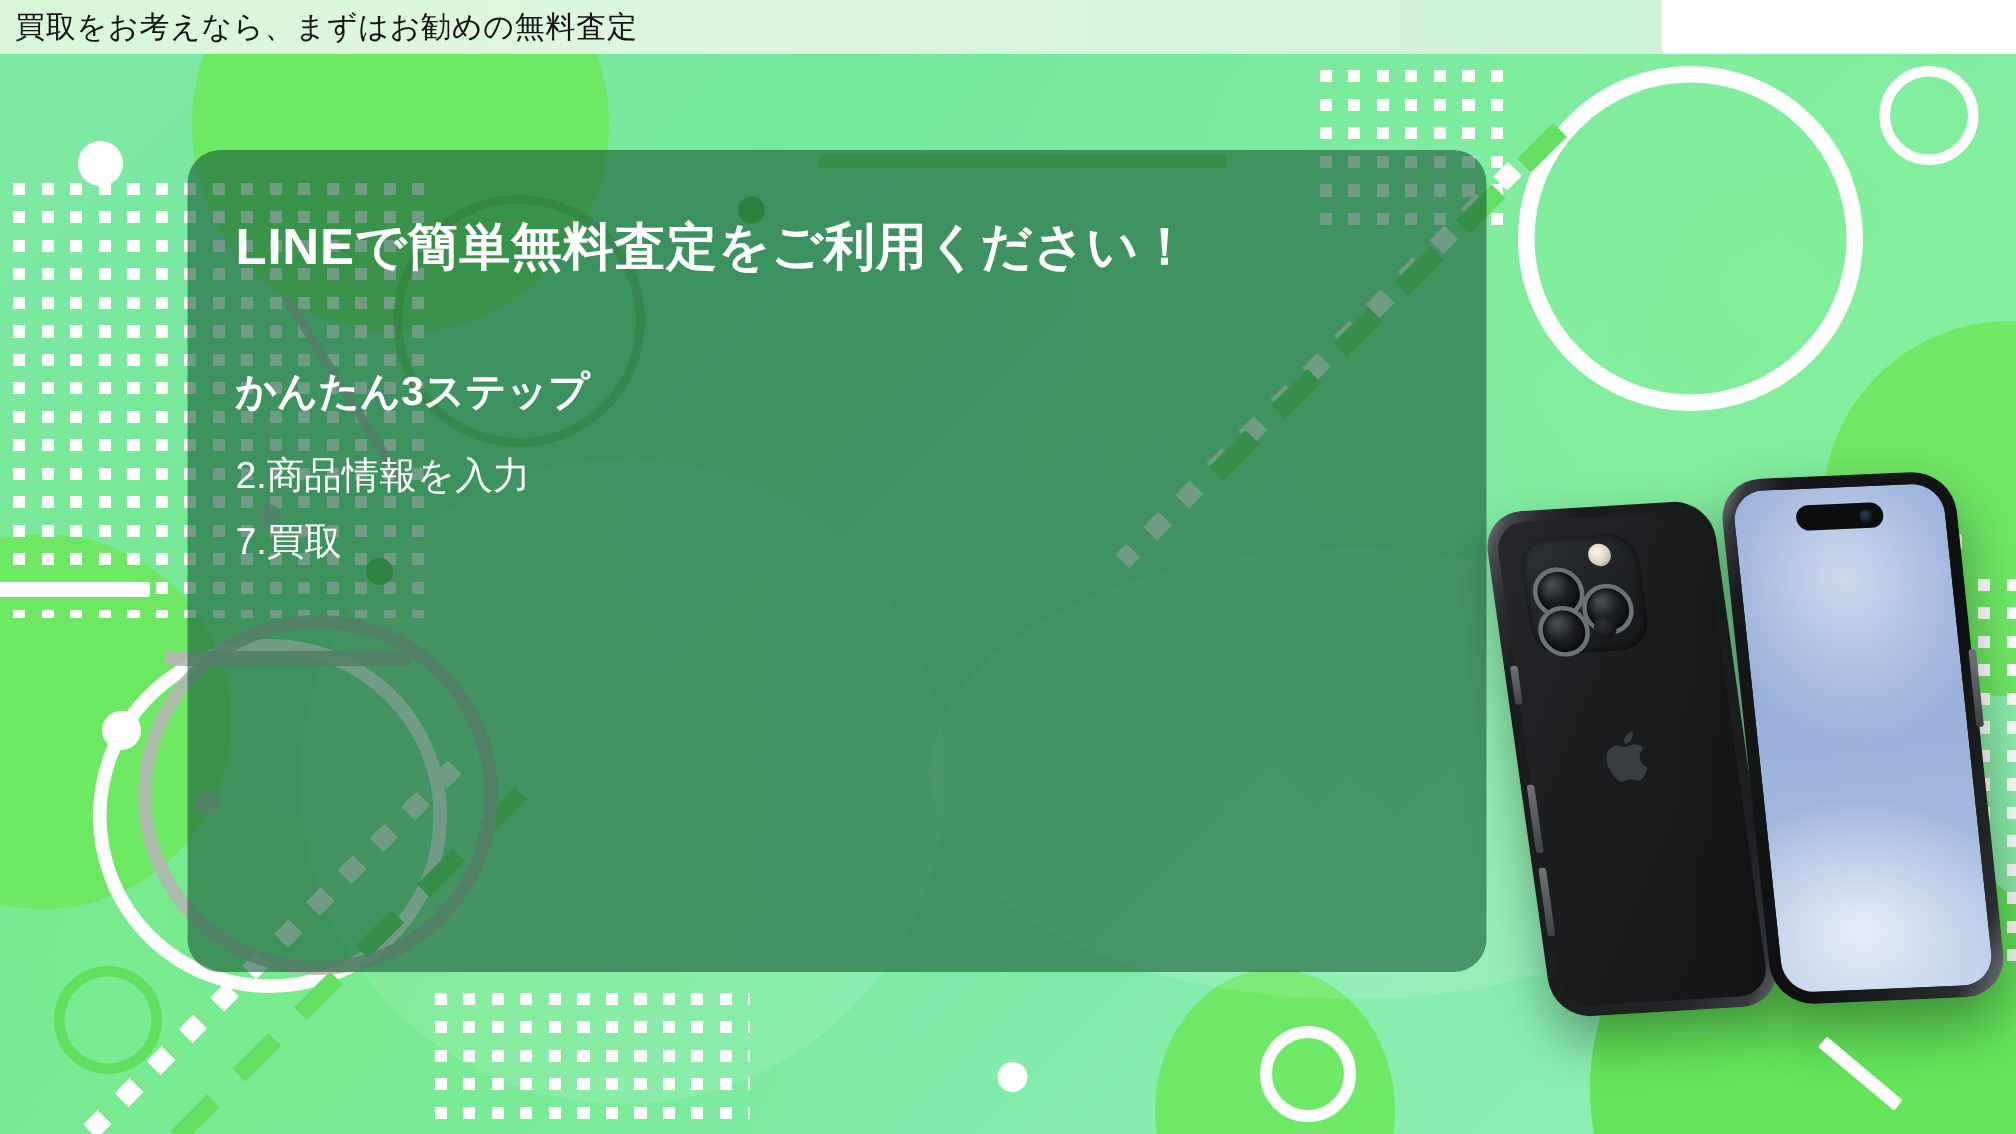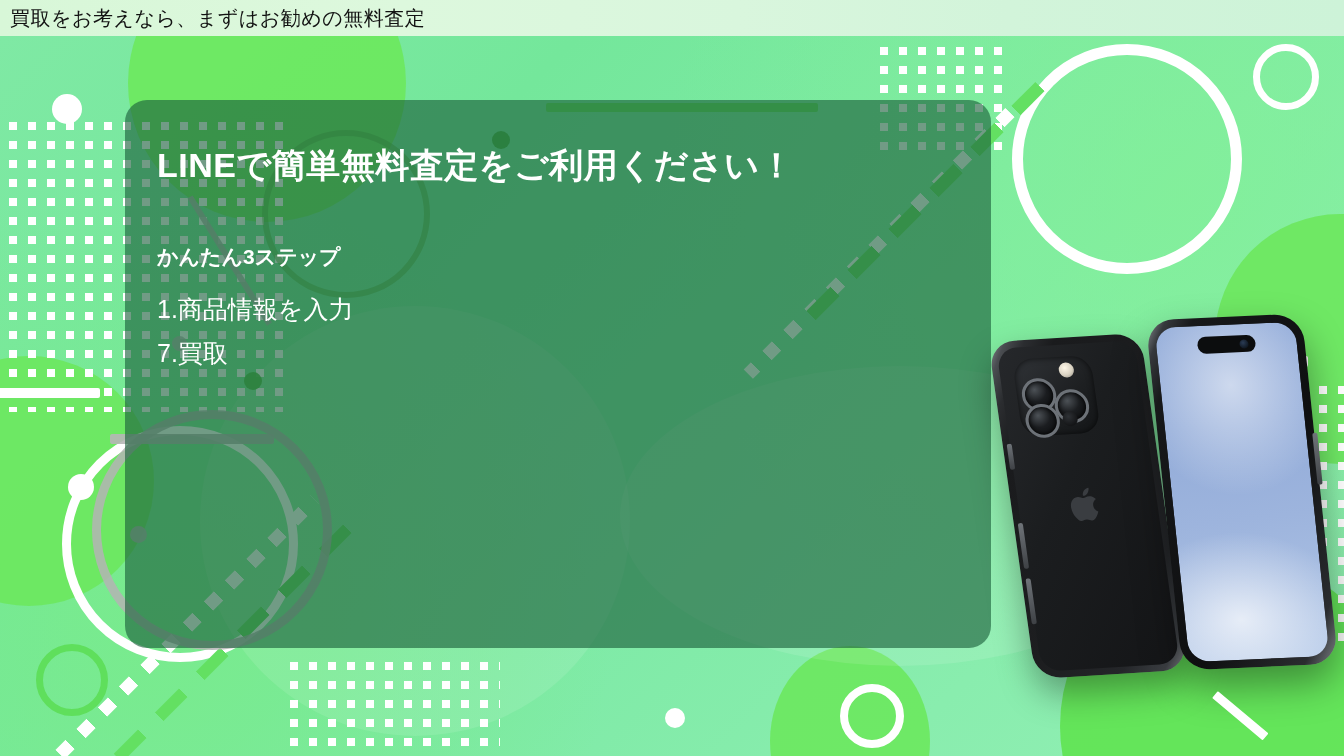--- a/index.html
+++ b/index.html
@@ -6,21 +6,21 @@
   html,body{margin:0;padding:0;}
   body{
     width:1344px;height:756px;overflow:hidden;
     font-family:"Liberation Sans","DejaVu Sans",sans-serif;
     background:#ffffff;
   }
   #stage{position:relative;width:1344px;height:756px;overflow:hidden;}
 
   
   .header-bar{
-    position:absolute;left:0;top:0;width:1344px;height:36px;
+    position:absolute;left:0;top:0;width:1108px;height:36px;
     background:linear-gradient(90deg,#d8f7d8 0%,#ddf8dd 30%,#d9f6dd 55%,#d2f4da 75%,#cdf3d8 100%);
     z-index:60;
   }
   .header-bar .title{
     position:absolute;left:10px;top:50%;transform:translateY(-50%);
     font-size:20px;color:#121212;letter-spacing:.5px;white-space:nowrap;
   }
 
   
   .canvas{
@@ -65,21 +65,21 @@
   .card-inner{position:absolute;left:32px;top:44px;right:28px;}
   .card-title{
     font-size:34px;font-weight:700;color:#ffffff;letter-spacing:.5px;
     line-height:1.25;margin:0 0 56px 0;white-space:nowrap;
   }
   .card-sub{
     font-size:25px;color:#ffffff;line-height:1.62;margin:0 0 44px 0;font-weight:400;
   }
   .card-sub div{white-space:nowrap;}
   .steps-head{
-    font-size:21px;font-weight:700;color:#ffffff;margin:0 0 16px 0;white-space:nowrap;
+    font-size:27px;font-weight:700;color:#ffffff;margin:0 0 16px 0;white-space:nowrap;
   }
   .steps-list{margin:0;padding:0;list-style:none;}
   .steps-list li{
     font-size:25px;color:#ffffff;line-height:1.78;white-space:nowrap;font-weight:400;
   }
 
   
   .phones{position:absolute;left:1004px;top:312px;width:330px;height:444px;z-index:40;}
   .phone-back{
     position:absolute;left:8px;top:24px;width:152px;height:340px;
@@ -198,21 +198,21 @@
 
     <div class="card">
       <div class="card-inner">
 
         <h1 class="card-title">LINEで簡単無料査定をご利用ください！</h1>
 
 
         <h2 class="steps-head">かんたん3ステップ</h2>
 
         <ul class="steps-list">
-          <li>1.商品情報を入力</li>
+          <li>2.商品情報を入力</li>
           <li>7.買取</li>
         </ul>
 
       </div>
     </div>
 
   </div>
 
   <div class="phones">
 

